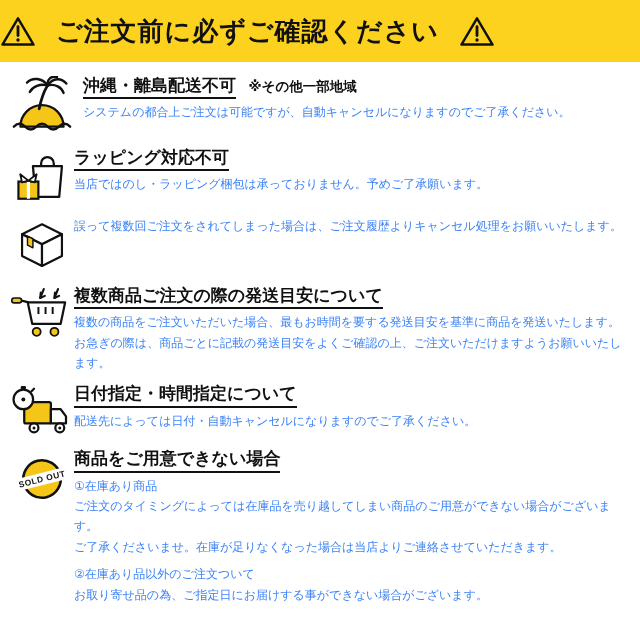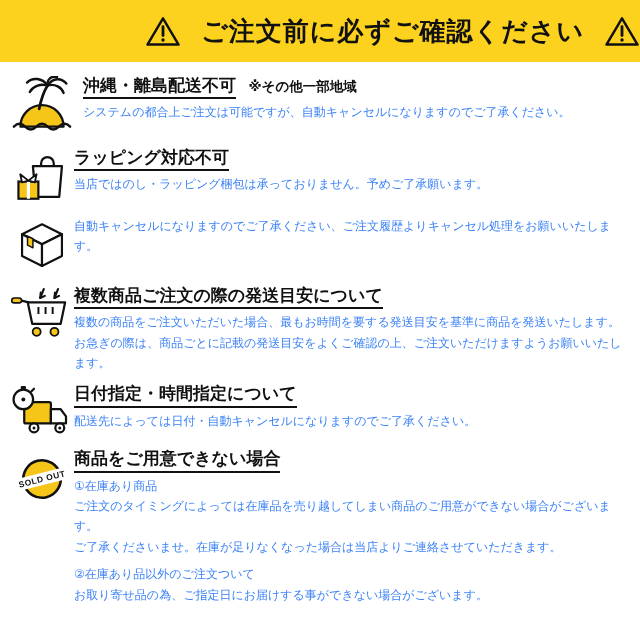--- a/index.html
+++ b/index.html
@@ -1,20 +1,20 @@
 <!DOCTYPE html>
 <html><head>
 <meta charset="utf-8">
 <style>
   * { margin:0; padding:0; box-sizing:border-box; }
   html,body { width:640px; height:640px; background:#ffffff; overflow:hidden;
     font-family:"Liberation Sans","DejaVu Sans",sans-serif; color:#222; }
 
   .banner { height:62px; background:#FCD21F; display:flex; align-items:center;
-    justify-content:flex-end; gap:20px; }
+    justify-content:flex-start; gap:20px; }
   .banner-title { font-size:26px; font-weight:800; color:#111; letter-spacing:1px; }
   .warn-icon { width:36px; height:33px; display:block; }
 
   .content { padding:12px 8px 0 10px; }
   .section { display:flex; align-items:flex-start; margin-bottom:9px; }
   .icon-col { width:64px; min-width:64px; display:flex; justify-content:center;
     padding-top:2px; }
   .icon-col svg { display:block; }
   .text-col { flex:1; padding-top:1px; }
   .heading-row { margin-bottom:3px; line-height:1.25; }
@@ -90,21 +90,21 @@
   <div class="section">
     <div class="icon-col">
       <svg width="58" height="58" viewBox="0 0 64 64">
         <path d="M32 8 L54 19 L32 30 L10 19 Z" fill="#fff" stroke="#111" stroke-width="2.4" stroke-linejoin="round"></path>
         <path d="M10 19 V43 L32 54 V30 Z" fill="#fff" stroke="#111" stroke-width="2.4" stroke-linejoin="round"></path>
         <path d="M54 19 V43 L32 54 V30 Z" fill="#fff" stroke="#111" stroke-width="2.4" stroke-linejoin="round"></path>
         <path d="M16 21 L22 24 L22 34 L16 31 Z" fill="#F5C518" stroke="#111" stroke-width="1.6" stroke-linejoin="round"></path>
       </svg>
     </div>
     <div class="text-col">
-      <div class="body-line">自動キャンセルになりますのでご了承ください、ご注文履歴よりキャンセル処理をお願いいたします。</div>
+      <div class="body-line">誤って複数回ご注文をされてしまった場合は、ご注文履歴よりキャンセル処理をお願いいたします。</div>
     </div>
   </div>
 
   <div class="section">
     <div class="icon-col">
       <svg width="64" height="56" viewBox="0 0 72 60">
         <rect x="2" y="12" width="11" height="5.5" rx="2.75" fill="#F5C518" stroke="#111" stroke-width="1.8"></rect>
         <path d="M13 15 L21 17" stroke="#111" stroke-width="2.5" fill="none"></path>
         <path d="M20 17 H62 L57 41 H25 Z" fill="#fff" stroke="#111" stroke-width="2.5" stroke-linejoin="round"></path>
         <path d="M32 22 v8 M40 22 v8 M48 22 v8" stroke="#111" stroke-width="2.2" fill="none"></path>

